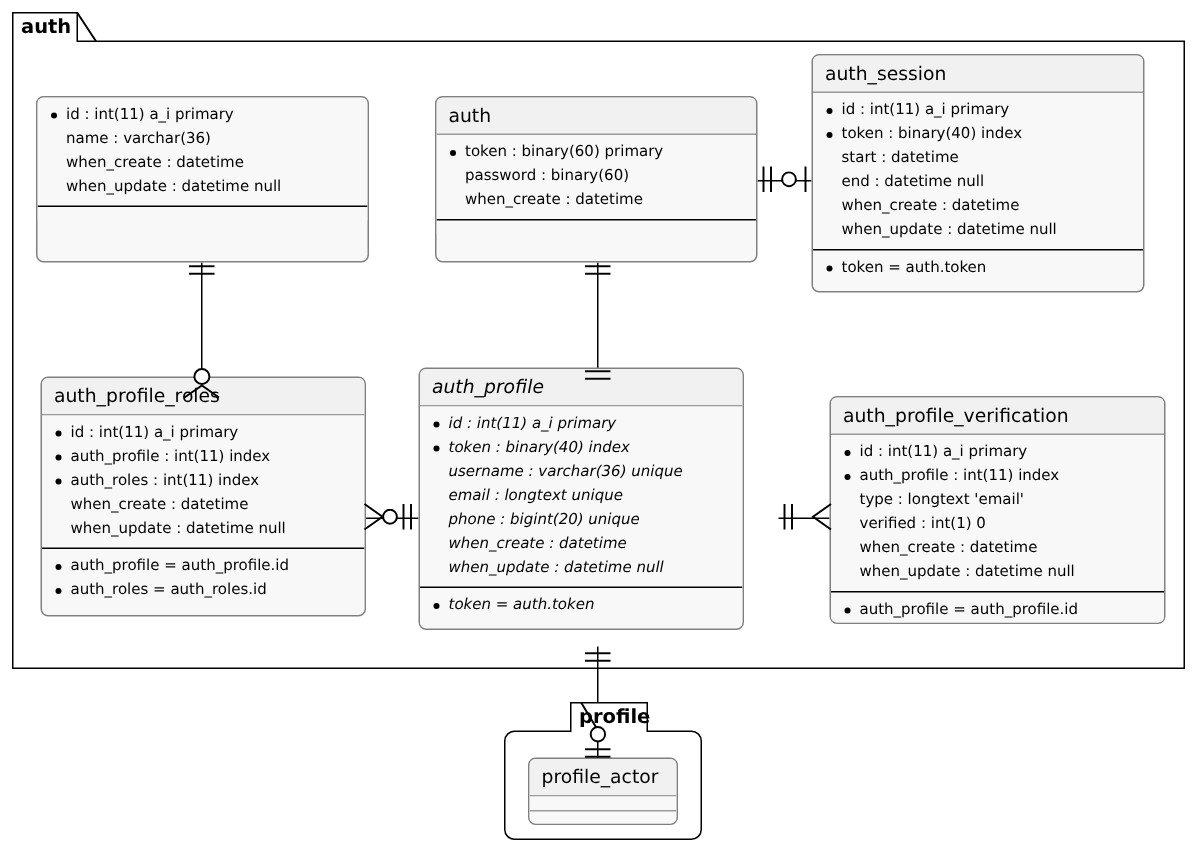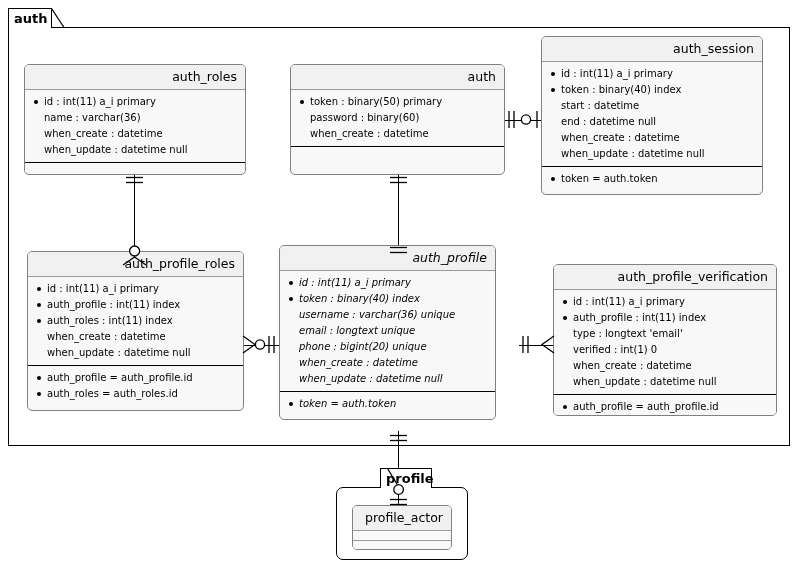--- a/index.html
+++ b/index.html
@@ -44,21 +44,21 @@
   .entity {
     position: absolute;
     box-sizing: border-box;
     border: 1px solid #808080;
     border-radius: 5px;
     background: #f8f8f8;
     overflow: hidden;
     z-index: 4;
   }
   .entity .ehead {
-    text-align: right;
+    text-align: left;
     font-size: 12.5px;
     color: #000;
     padding: 5px 8px 5px 8px;
     background: #f1f1f1;
     border-bottom: 1px solid #9a9a9a;
     line-height: 1.1;
   }
   .entity .ebody {
     background: #f8f8f8;
     padding: 4px 6px 4px 6px;
@@ -114,34 +114,33 @@
 
   <div class="pkg-box" style="left:8px; top:27px; width:782px; height:419px;"></div>
   <div class="pkg-tab" style="left:8px; top:8px; width:44px; height:20px;">
     <span>auth</span>
   </div>
   <svg class="glyph" style="left:50px; top:8px;" width="16" height="21">
     <line x1="1.5" y1="0.5" x2="14" y2="19.5"></line>
   </svg>
 
   <div class="entity" style="left:24px; top:64px; width:222px; height:111px;">
-    <div class="ehead">auth_roles</div>
     <div class="ebody">
       <div class="attr dot">id : int(11) a_i primary</div>
       <div class="attr">name : varchar(36)</div>
       <div class="attr">when_create : datetime</div>
       <div class="attr">when_update : datetime null</div>
     </div>
     <div class="ebody sep empty"></div>
   </div>
 
   <div class="entity" style="left:290px; top:64px; width:215px; height:111px;">
     <div class="ehead">auth</div>
     <div class="ebody">
-      <div class="attr dot">token : binary(50) primary</div>
+      <div class="attr dot">token : binary(60) primary</div>
       <div class="attr">password : binary(60)</div>
       <div class="attr">when_create : datetime</div>
     </div>
     <div class="ebody sep empty"></div>
   </div>
 
   <div class="entity" style="left:541px; top:36px; width:222px; height:159px;">
     <div class="ehead">auth_session</div>
     <div class="ebody">
       <div class="attr dot">id : int(11) a_i primary</div>

